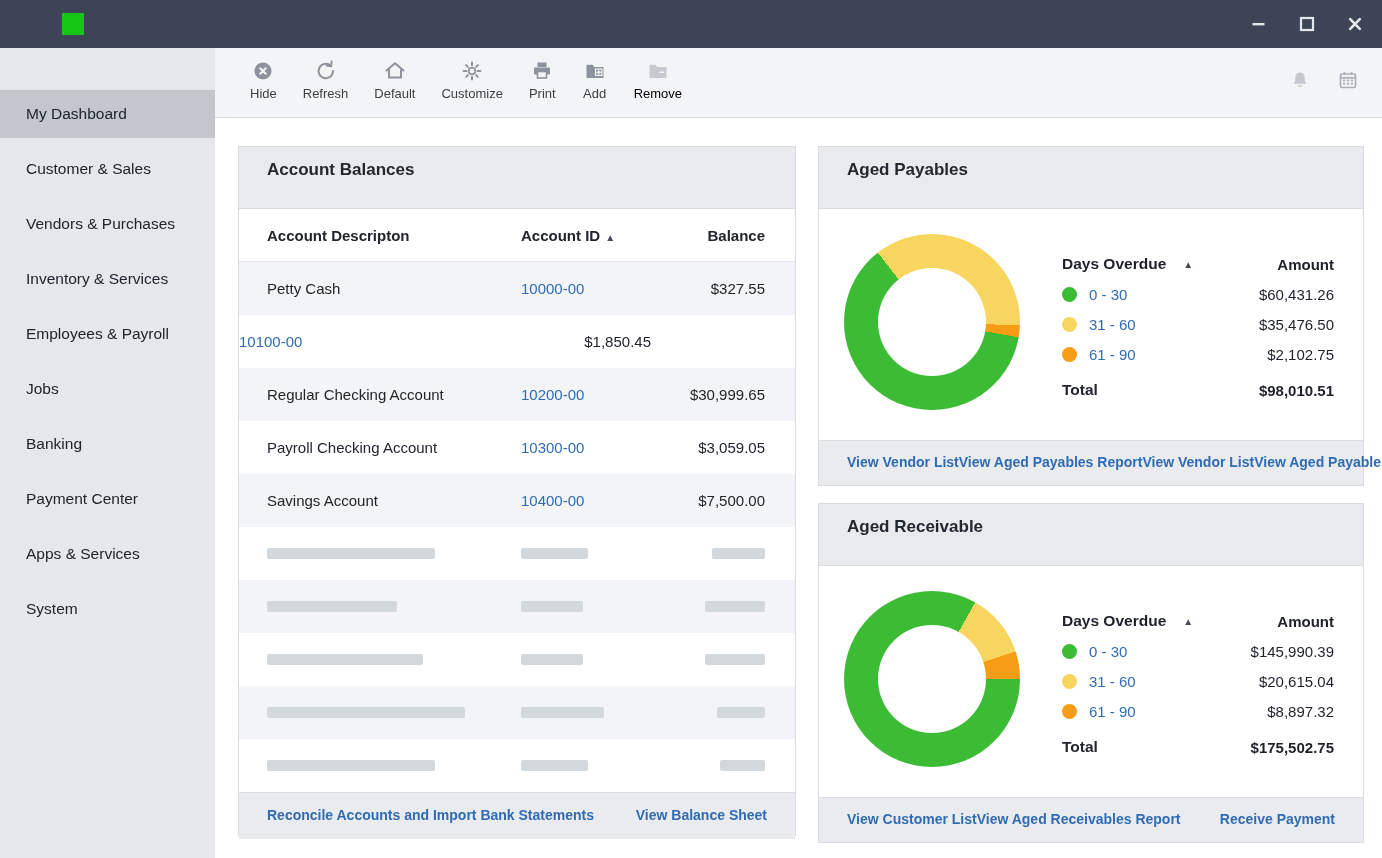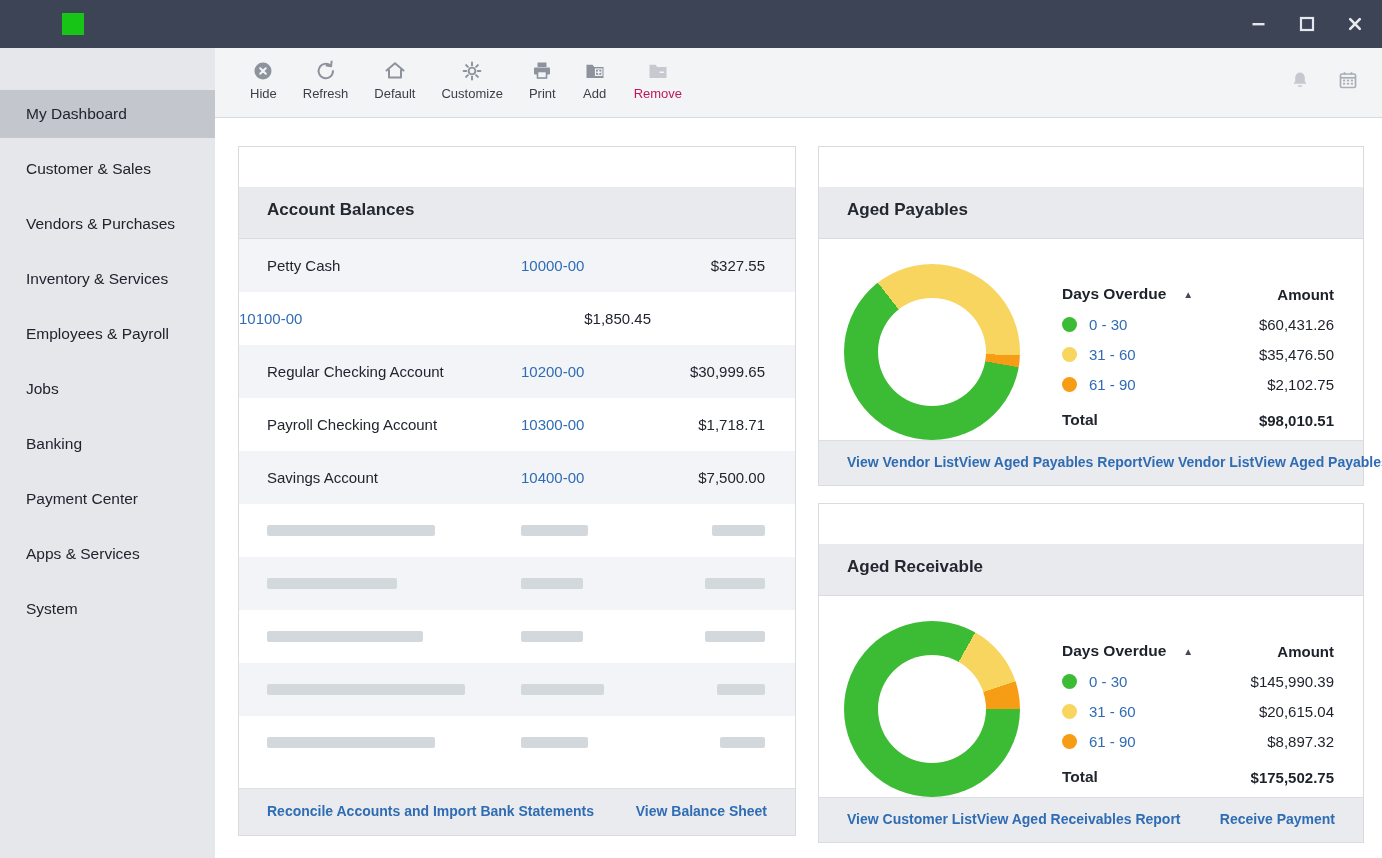--- a/index.html
+++ b/index.html
@@ -17,30 +17,30 @@
     background:#e6e7ea; border-right:1px solid #d5d7da; padding-top:42px; }
   .side-item { height:48px; line-height:48px; padding-left:26px; font-size:15.5px;
     color:#20242e; margin-bottom:7px; cursor:pointer; white-space:nowrap; }
   .side-item.selected { background:#c3c6cc; }
 
   
   .toolbar { position:absolute; left:215px; top:48px; width:1167px; height:70px;
     background:#f3f4f6; border-bottom:1px solid #d8dadd; display:flex; align-items:flex-start; padding:10px 0 0 22px; }
   .tb-btn { display:flex; flex-direction:column; align-items:center; gap:2px;
     padding:0 13px; font-size:13px; color:#3a3f48; cursor:pointer; }
-  .tb-btn.disabled { color:#be185d; cursor:default; }
+  .tb-btn.disabled { color:#000000; cursor:default; }
   .tb-icon { width:26px; height:26px; }
   .tb-right { position:absolute; right:20px; top:20px; display:flex; gap:22px; }
   .tb-right .tb-icon { cursor:pointer; }
 
   
   .main { position:absolute; left:215px; top:118px; width:1167px; height:740px; background:#fff; }
   .panel { position:absolute; border:1px solid #d9dbde; background:#fff; display:flex; flex-direction:column; }
-  .panel-header { height:52px; background:#e8eaee; border-bottom:1px solid #d9dbde;
-    font-size:17px; font-weight:bold; color:#23272f; line-height:46px; padding-left:28px; flex:none;margin-top:40px; }
+  .panel-header { height:62px; background:#e8eaee; border-bottom:1px solid #d9dbde;
+    font-size:17px; font-weight:bold; color:#23272f; line-height:46px; padding-left:28px; flex:none; }
   .panel-footer { background:#e9ebee; border-top:1px solid #dcdee1; margin-top:auto;
     padding:10px 28px 12px 28px; flex:none; display:flex; justify-content:space-between; }
   .link { color:#2f6cb3; font-size:14px; cursor:pointer; line-height:24px; white-space:nowrap; }
   .flink-col { display:flex; flex-direction:row;font-weight:bold; }
   .flink-col.right { text-align:right; align-items:flex-end; }
 
   
   #balances { left:23px; top:28px; width:558px; height:690px; }
   .trow { display:grid; grid-template-columns:282px 160px 1fr; align-items:center; height:53px; flex:none; }
   .trow .c1 { padding-left:28px; font-size:15px; }
@@ -189,39 +189,46 @@
             <rect x="14.8" y="14.8" width="2.2" height="1.8"></rect>
           </g>
         </svg></span>
     </div>
 </div>
 
 <div class="main">
 
   <div class="panel" id="balances">
     <div class="panel-header">Account Balances</div>
+    <div class="trow thead">
+      <div class="c1">Account Descripton</div>
+      <div class="c2">
+        <span>Account ID</span><span class="sort-arrow">▲</span>
+      </div>
+      <div class="c3">Balance</div>
+    </div>
     <div id="balances-rows" style="display:flex;flex-direction:column;">
         <div class="trow alt">
           <div class="c1">Petty Cash</div>
           <div class="c2"><span class="id-link">10000-00</span></div>
           <div class="c3">$327.55</div>
         </div>
         <div class="trow">
           <div class="c2"><span class="id-link">10100-00</span></div>
           <div class="c3">$1,850.45</div>
         </div>
         <div class="trow alt">
           <div class="c1">Regular Checking Account</div>
           <div class="c2"><span class="id-link">10200-00</span></div>
           <div class="c3">$30,999.65</div>
         </div>
         <div class="trow">
           <div class="c1">Payroll Checking Account</div>
           <div class="c2"><span class="id-link">10300-00</span></div>
-          <div class="c3">$1,718.71</div>
+          <div class="c3">$3,059.05</div>
         </div>
         <div class="trow alt">
           <div class="c1">Savings Account</div>
           <div class="c2"><span class="id-link">10400-00</span></div>
           <div class="c3">$7,500.00</div>
         </div>
         <div class="trow">
           <div class="c1">
             <div class="skel" style="width:168px"></div>
           </div>

